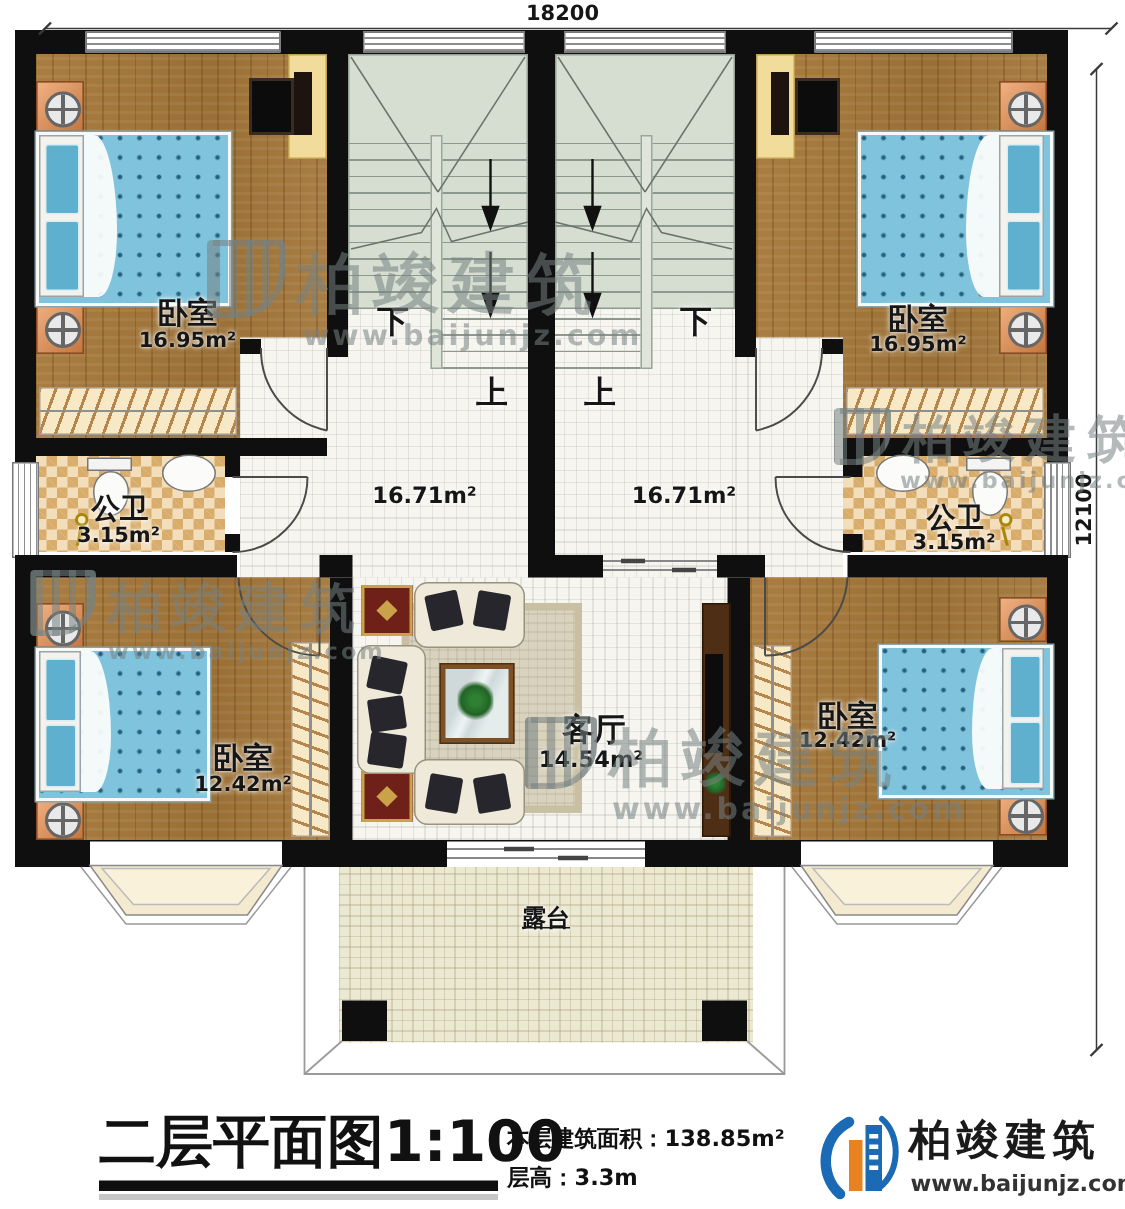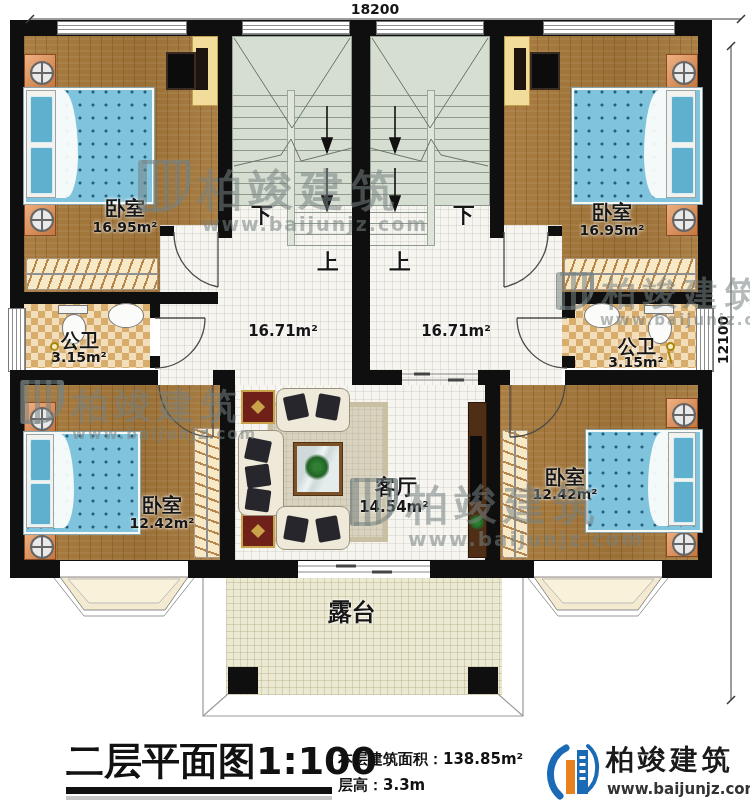--- a/index.html
+++ b/index.html
@@ -326,21 +326,21 @@
   <div class="lbl" style="left:637px;top:346px;font-size:19px;">公卫</div>
   <div class="lbl" style="left:636px;top:362px;font-size:14px;">3.15m²</div>
   <div class="lbl" style="left:283px;top:331px;font-size:15px;">16.71m²</div>
   <div class="lbl" style="left:456px;top:331px;font-size:15px;">16.71m²</div>
   <div class="lbl" style="left:396px;top:487px;font-size:21px;">客厅</div>
   <div class="lbl" style="left:394px;top:507px;font-size:15px;">14.54m²</div>
   <div class="lbl" style="left:162px;top:505px;font-size:20px;">卧室</div>
   <div class="lbl" style="left:162px;top:523px;font-size:14px;">12.42m²</div>
   <div class="lbl" style="left:565px;top:477px;font-size:20px;">卧室</div>
   <div class="lbl" style="left:565px;top:494px;font-size:14px;">12.42m²</div>
-  <div class="lbl" style="left:352px;top:612px;font-size:24px;">露台</div>
+  <div class="lbl" style="left:364px;top:612px;font-size:16px;text-decoration:underline;">露台</div>
   <div class="lbl" style="left:262px;top:215px;font-size:21px;">下</div>
   <div class="lbl" style="left:328px;top:262px;font-size:21px;">上</div>
   <div class="lbl" style="left:464px;top:215px;font-size:21px;">下</div>
   <div class="lbl" style="left:400px;top:262px;font-size:21px;">上</div>
   <div class="lbl" style="left:375px;top:9px;font-size:14px;">18200</div>
   <div class="lbl" style="left:723px;top:340px;font-size:14px;transform:translate(-50%,-50%) rotate(-90deg);">12100</div>
 
   <div class="wm" style="left:138px;top:160px;">
     <div class="wm-row">
         <span class="wm-ico" style="width:44px;height:44px;"></span>

